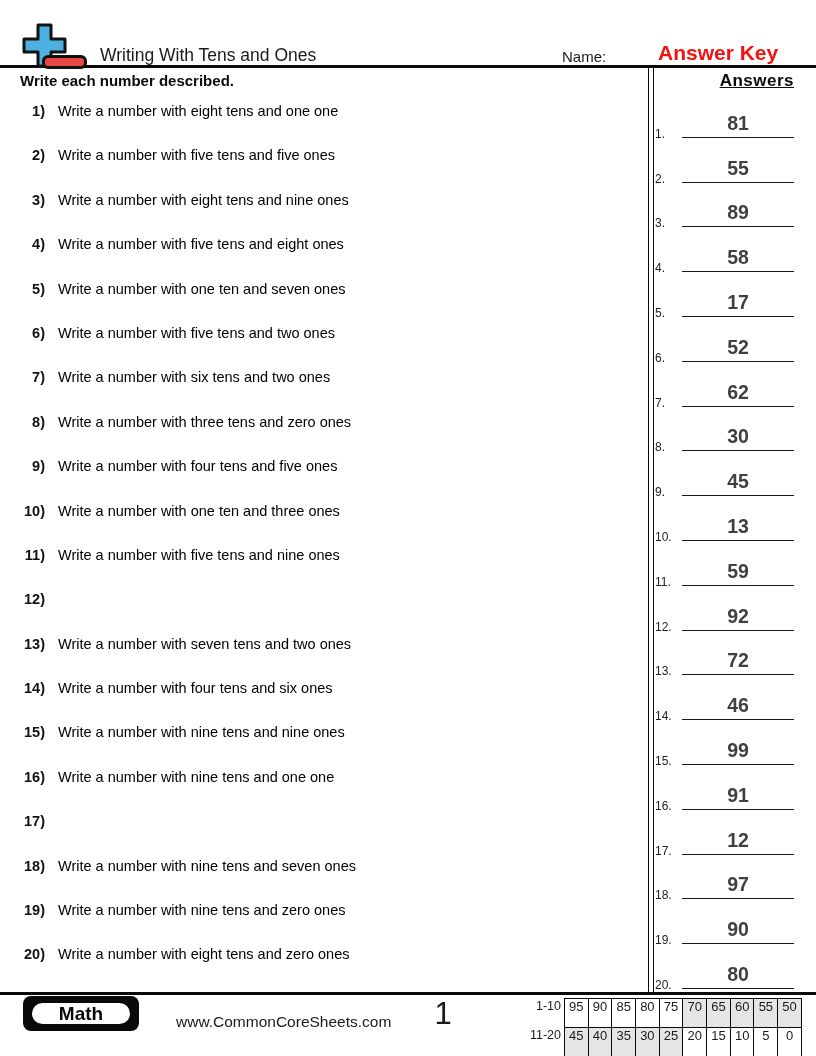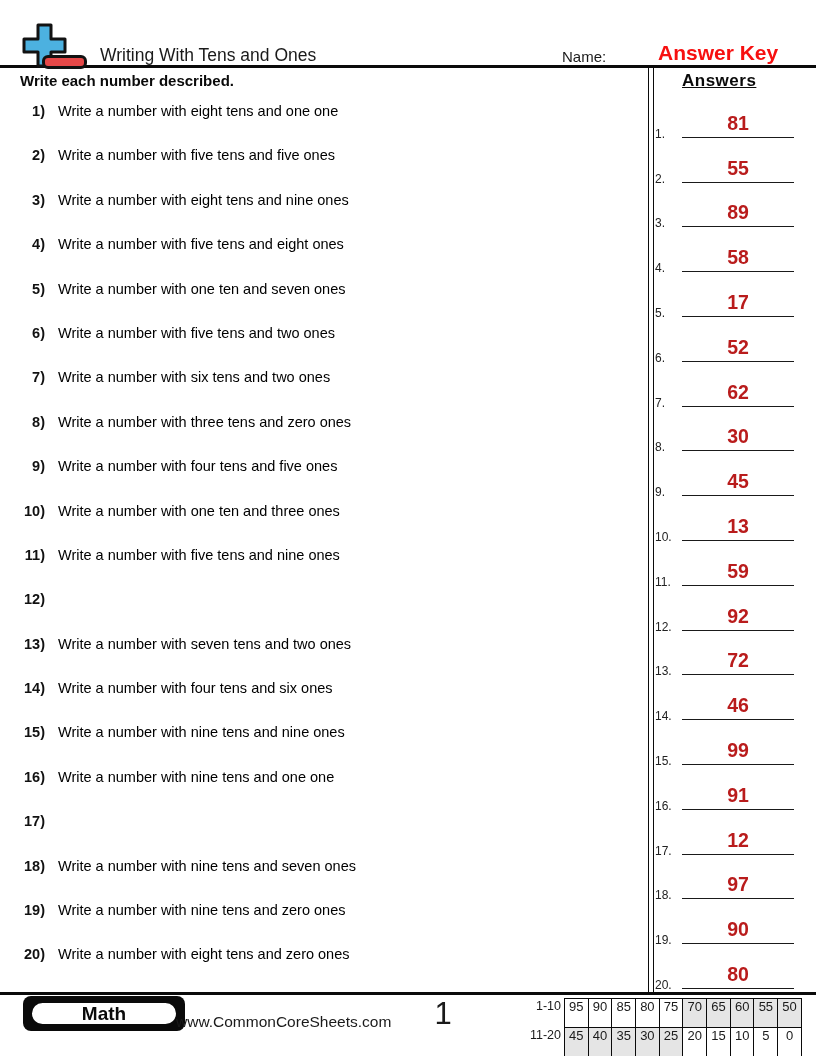--- a/index.html
+++ b/index.html
@@ -29,43 +29,43 @@
   .answer-key { position: absolute; left: 622px; top: 41px; font-size: 21px; font-weight: bold; color: #f71010; margin-left: 36px; }
   .header-rule { position: absolute; left: 0; top: 65px; width: 816px; height: 3px; background: #0a0a0a; z-index: 4; }
   .instruction { position: absolute; left: 20px; top: 72px; font-size: 15px; font-weight: bold; color: #0a0a0a; }
 
   
   .vline {
     position: absolute; left: 648px; top: 67px; height: 925px; width: 6px;
     border-left: 1.6px solid #0a0a0a; border-right: 1.6px solid #0a0a0a;
   }
   .answers-title {
-    position: absolute; left: 682px; top: 71px; width: 112px; text-align: left;
+    position: absolute; left: 682px; top: 71px; width: 112px; text-align: right;
     font-size: 17px; font-weight: bold; letter-spacing: 0.5px;
     text-decoration: underline; color: #0a0a0a;
   }
   .answers-list { position: absolute; left: 648px; top: 93px; width: 168px; }
   .ans-row { position: relative; height: 44.8px; }
   .ans-num { position: absolute; left: 7px; bottom: -3px; font-size: 12px; color: #222; }
   .ans-line { position: absolute; left: 34px; right: 22px; bottom: 0; border-bottom: 1.7px solid #1a1a1a; }
   .ans-value {
     position: absolute; left: 34px; right: 22px; bottom: 3px; text-align: center;
-    font-size: 19.5px; font-weight: bold; color: #b91c1c;
+    font-size: 19.5px; font-weight: bold; color: #404040;
   }
 
   
   .questions { position: absolute; left: 0; top: 103px; width: 640px; }
   .q-row { display: flex; height: 44.4px; align-items: flex-start; }
   .q-num { width: 45px; text-align: right; font-weight: bold; font-size: 14.5px; flex: none; }
   .q-text { margin-left: 13px; font-size: 14.5px; color: #000000; }
 
   
   .footer-rule { position: absolute; left: 0; top: 992px; width: 816px; height: 3px; background: #0a0a0a; }
   .badge {
-    position: absolute; left: 23px; top: 996px; width: 162px; height: 35px;
+    position: absolute; left: 23px; top: 996px; width: 116px; height: 35px;
     background: #0a0a0a; border-radius: 8px; padding-left: 12px;
   }
   .badge-pill {
     position: absolute; left: 6px; top: 4px; right: 6px; bottom: 4px;
     background: #fff; border: 3px solid #0a0a0a; border-radius: 16px;
     display: flex; align-items: center; justify-content: center;
     font-size: 19px; font-weight: bold; color: #0a0a0a;
   }
   .website { position: absolute; left: 176px; top: 1013px; font-size: 15.5px; color: #1a1a1a; }
   .page-num { position: absolute; left: 428px; top: 996px; width: 30px; text-align: center; font-size: 31px; font-weight: 400; color: #1a1a1a; }

